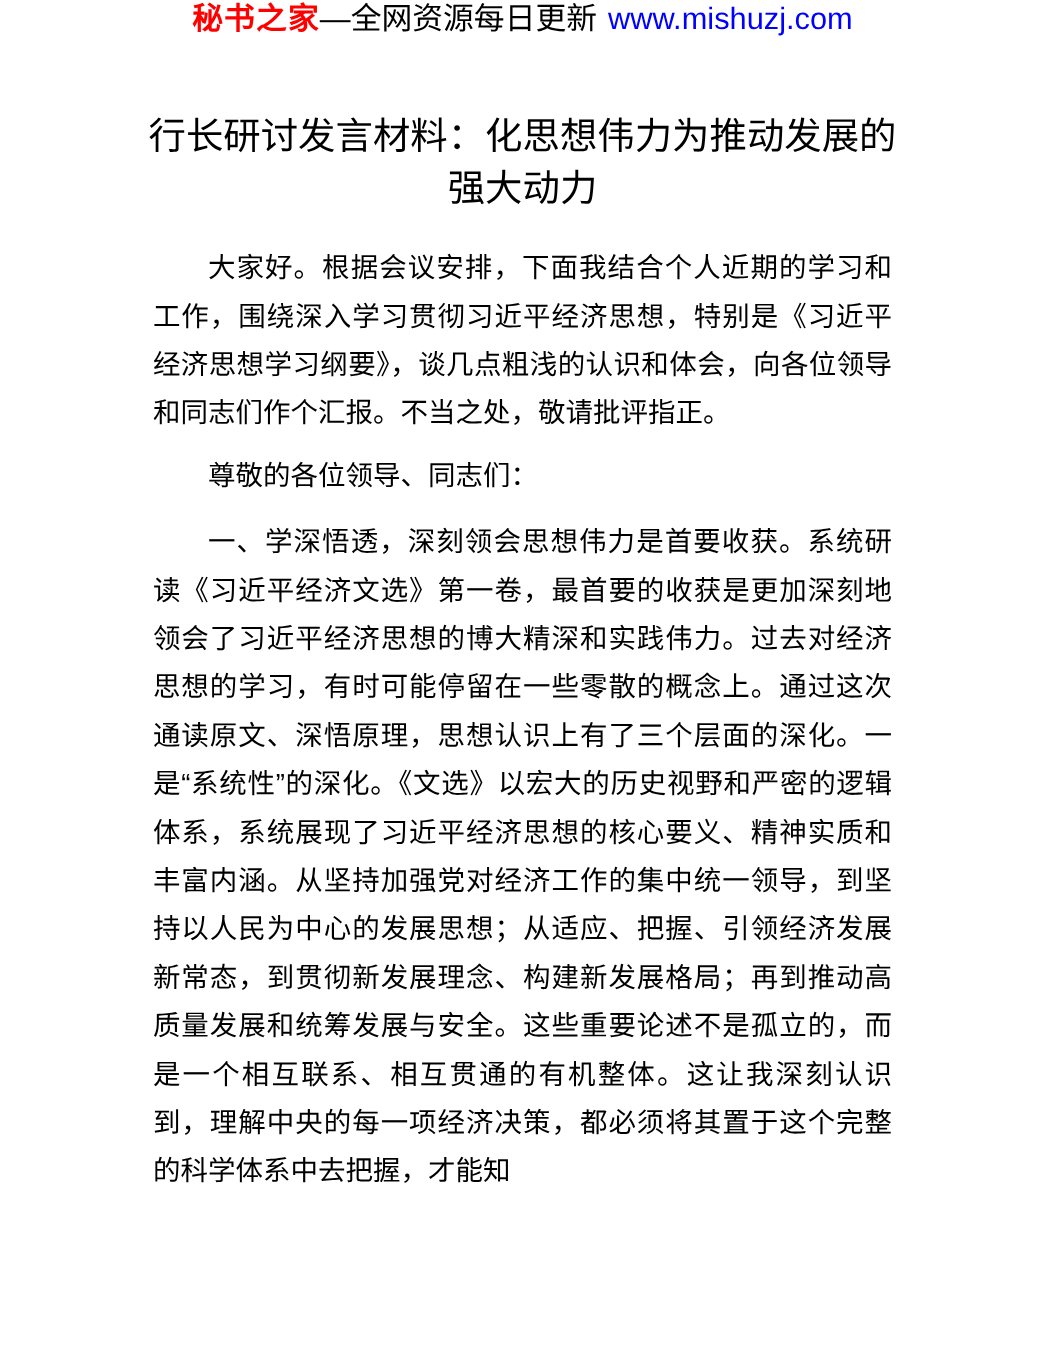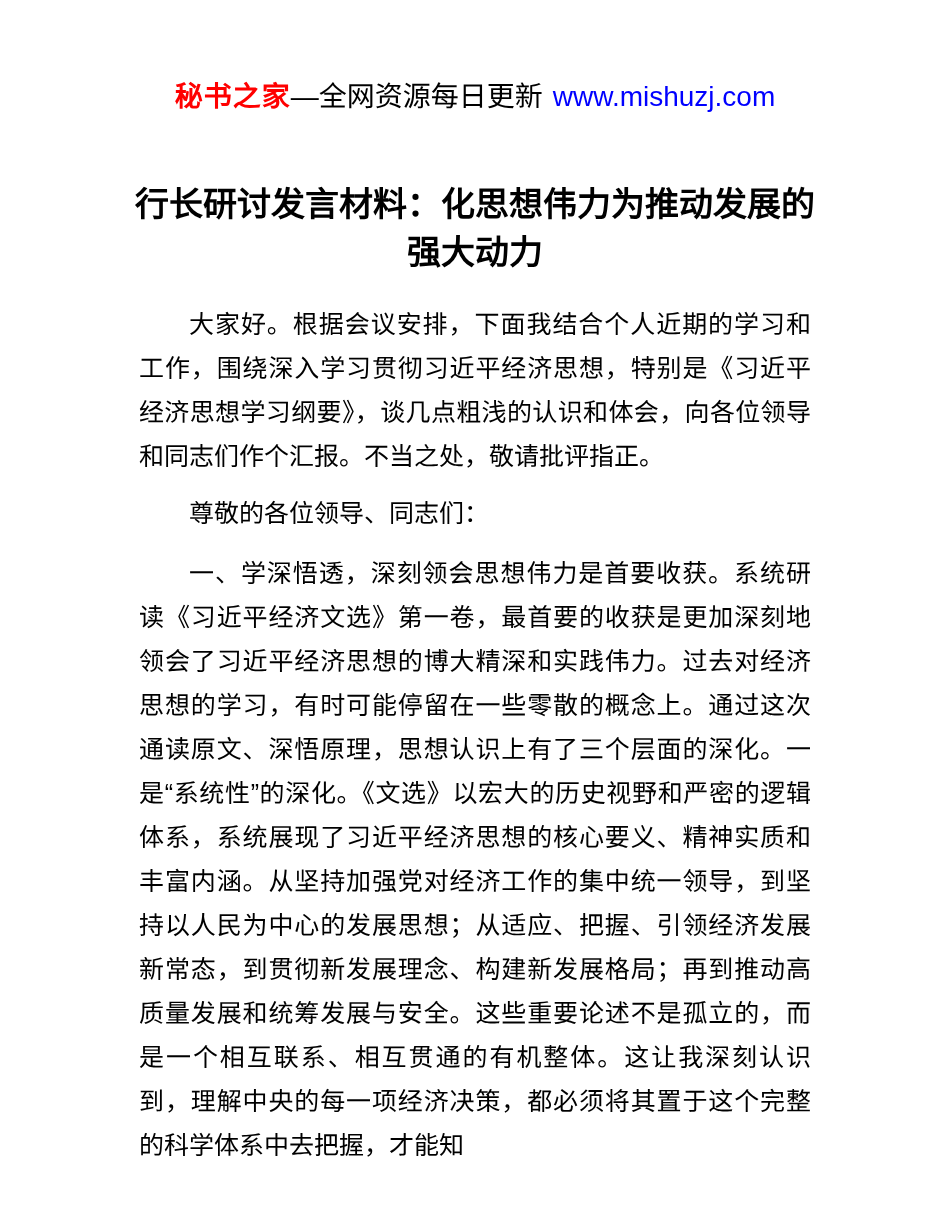--- a/index.html
+++ b/index.html
@@ -14,21 +14,20 @@
     -webkit-font-smoothing: antialiased;
   }
   .page {
     width: 950px;
     height: 1230px;
     background: #ffffff;
     box-sizing: border-box;
   }
   
   .promo-header {
-    padding-top: 80px;
     text-align: center;
     font-size: 28px;
     line-height: 34px;
     white-space: nowrap;
   }
   .promo-header .brand {
     font-weight: bold;
     letter-spacing: 1px;
   }
   .promo-header .dash {
@@ -44,21 +43,21 @@
   }
   
   .doc {
     width: 672px;
     margin: 0 auto;
   }
   .doc-title {
     max-width: 700px;
     margin: 66px auto 26px auto;
     font-size: 34px;
-    font-weight: bold;
+    font-weight: normal;
     text-align: center;
     line-height: 48px;
     color: #000000;
   }
   .para {
     font-size: 25px;
     line-height: 44px;
     text-align: justify;
     text-justify: inter-character;
     text-indent: 2em;

